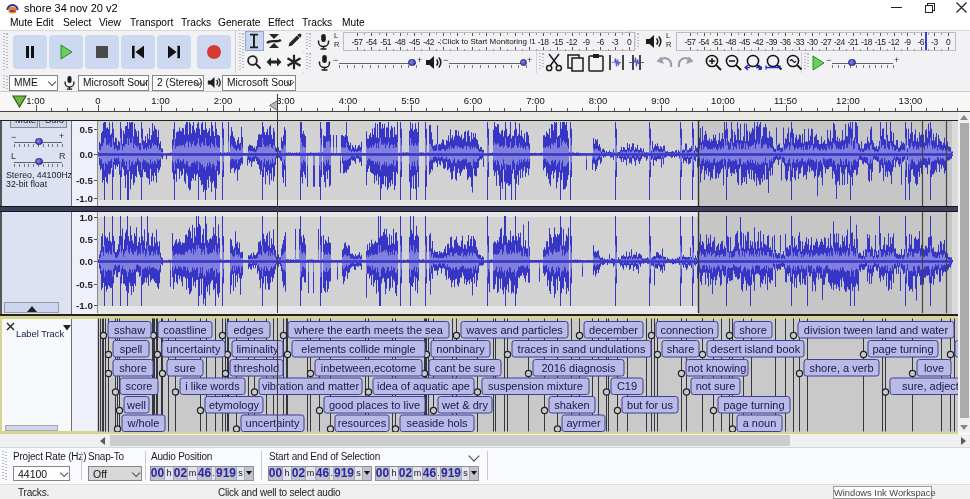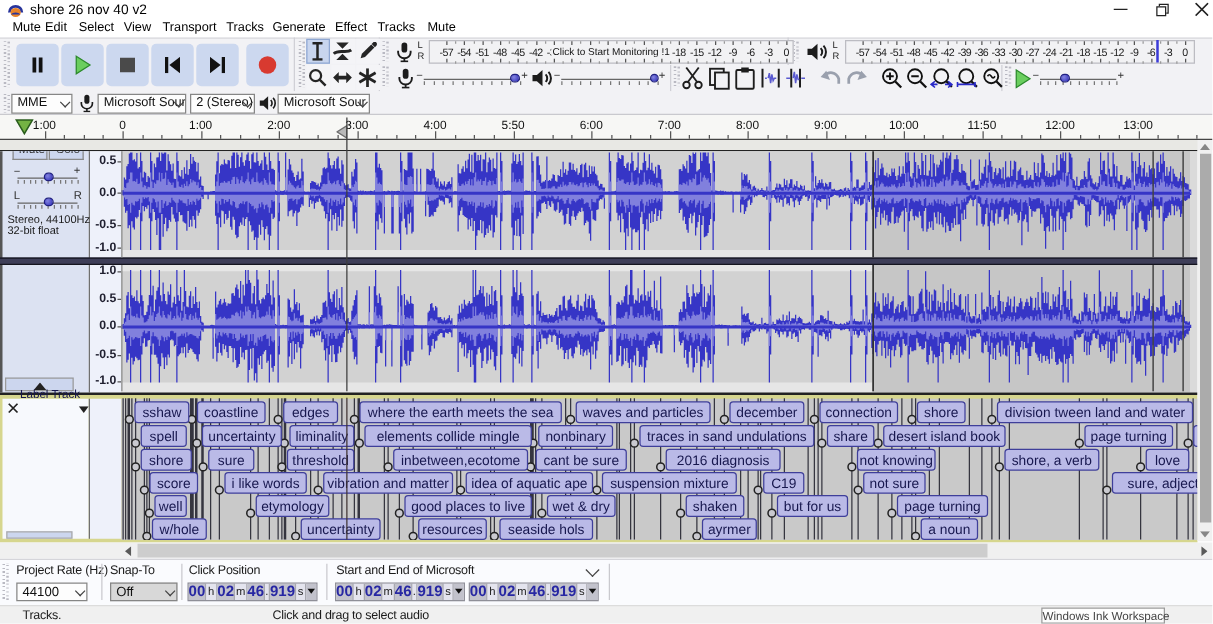--- a/index.html
+++ b/index.html
@@ -23,21 +23,21 @@
 .mtick2{position:absolute;width:1px;height:2px;background:#999}
 </style></head>
 <body>
 
 <div class="abs" style="left:0;top:0;width:970px;height:15px;background:#fff"></div>
 <svg class="abs" style="left:6px;top:2px" width="13" height="12" viewBox="0 0 13 12">
     <path d="M1.5 8 A5 5 0 0 1 11.5 8" fill="none" stroke="#27339b" stroke-width="2.2"></path>
     <ellipse cx="6.5" cy="8" rx="4.1" ry="3.6" fill="#e8832a"></ellipse>
     <path d="M2.7 9.6 A4.4 3.4 0 0 1 10.3 9.6 Z" fill="#27339b"></path>
   </svg>
-<div class="abs" style="left:24px;top:2px;font-size:11px;color:#000">shore 26 nov 40 v2</div>
+<div class="abs" style="left:24px;top:2px;font-size:11px;color:#000">shore 34 nov 20 v2</div>
 <div class="abs" style="left:891px;top:7px;width:11px;height:1.4px;background:#222"></div>
 <div class="abs" style="left:927px;top:3px;width:8px;height:8px;border:1.2px solid #222;background:#fff"></div>
 <div class="abs" style="left:925px;top:5px;width:8px;height:8px;border:1.2px solid #222;background:#fff"></div>
 <svg class="abs" style="left:956px;top:2px" width="11" height="11">
     <path d="M0.5 0.5 L10.5 10.5 M10.5 0.5 L0.5 10.5" stroke="#222" stroke-width="1.2"></path>
   </svg>
 
 <div class="abs" style="left:0;top:15px;width:970px;height:15px;background:#fff"></div>
 <div class="abs" style="left:10px;top:16.5px;font-size:10.2px;color:#000">Mute</div>
 <div class="abs" style="left:36px;top:16.5px;font-size:10.2px;color:#000">Edit</div>
@@ -663,21 +663,21 @@
 </svg>
 
 <div class="abs" style="left:0;top:316px;width:958px;height:117.5px;background:#d6d68e"></div>
 <div class="abs" style="left:2px;top:318.5px;width:68.5px;height:112.5px;background:#f7f9fd"></div>
 <div class="abs" style="left:70.5px;top:318.5px;width:1.5px;height:112.5px;background:#707070"></div>
 <div class="abs" style="left:72px;top:318.5px;width:25px;height:112.5px;background:#eef1fa"></div>
 <div class="abs" style="left:97px;top:318.5px;width:861px;height:113px;background:#c9c9c9"></div>
 <svg class="abs" style="left:6px;top:322px" width="9" height="9">
     <path d="M1 1 L8 8 M8 1 L1 8" stroke="#222" stroke-width="1.4"></path>
   </svg>
-<div class="abs" style="left:16px;top:310px;font-size:9.3px;color:#16164e">Label Track</div>
+<div class="abs" style="left:16px;top:329px;font-size:9.3px;color:#16164e">Label Track</div>
 <svg class="abs" style="left:76px;top:323px;z-index:0" width="11" height="7" viewBox="0 0 11 7"></svg>
 <svg class="abs" style="left:62.5px;top:325px" width="8" height="5.5" viewBox="0 0 9 6">
     <path d="M0 0 L9 0 L4.5 6 Z" fill="#222"></path>
   </svg>
 <div class="abs" style="left:5px;top:425px;width:53px;height:6px;background:#ccd6ee;border:1px solid #aaa"></div>
 <svg width="970" height="499" style="position:absolute;left:0;top:0">
 <g clip-path="url(#lclip)">
 <clipPath id="lclip">
         <rect x="97" y="318" width="861" height="114"></rect>
       </clipPath>
@@ -857,36 +857,36 @@
 <div class="abs" style="left:110px;top:434.5px;width:680px;height:11.5px;background:#cdcdcd"></div>
 
 <div class="abs" style="left:0;top:447px;width:970px;height:37px;background:#fafbfe;border-top:1px solid #d5d5da"></div>
 <div class="grip" style="left:2px;top:451px;height:29px"></div>
 <div class="lbl11" style="left:13px;top:450.5px">Project Rate (Hz)</div>
 <div class="combo" style="left:13px;top:465.5px;width:57px;height:15px;font-size:10.5px">44100<span class="chev"></span></div>
 <div class="sep" style="left:81px;top:451px;height:29px"></div>
 <div class="lbl11" style="left:88px;top:450.5px">Snap-To</div>
 <div class="combo" style="left:88px;top:465.5px;width:54px;height:15px;font-size:10.5px;background:#d8d8d8">Off<span class="chev"></span></div>
 <div class="sep" style="left:145px;top:451px;height:29px"></div>
-<div class="lbl11" style="left:151px;top:450.5px">Click Position</div>
+<div class="lbl11" style="left:151px;top:450.5px">Audio Position</div>
 <div class="digbox" style="left:150px;top:465.5px">
     <span class="dg" style="width:14px">00</span>
     <span class="lt" style="width:9px">h</span>
     <span class="dg" style="width:14px">02</span>
     <span class="lt" style="width:10px">m</span>
     <span class="dg" style="width:14px">46</span>
     <span class="lt" style="width:4px">.</span>
     <span class="dg" style="width:21px">919</span>
     <span class="lt" style="width:8px">s</span>
     <span style="width:8px;height:13px;display:flex;align-items:center;justify-content:center;background:#c2c2cc">
       <span style="width:0;height:0;border-left:3.5px solid transparent;border-right:3.5px solid transparent;border-top:4.5px solid #111"></span>
     </span>
   </div>
 <div class="sep" style="left:261px;top:451px;height:29px"></div>
-<div class="lbl11" style="left:269px;top:450.5px">Start and End of Microsoft</div>
+<div class="lbl11" style="left:269px;top:450.5px">Start and End of Selection</div>
 <div class="abs" style="left:470px;top:452px;width:8px;height:8px;border-right:1.4px solid #444;border-bottom:1.4px solid #444;transform:rotate(45deg)"></div>
 <div class="digbox" style="left:268px;top:465.5px">
     <span class="dg" style="width:14px">00</span>
     <span class="lt" style="width:9px">h</span>
     <span class="dg" style="width:14px">02</span>
     <span class="lt" style="width:10px">m</span>
     <span class="dg" style="width:14px">46</span>
     <span class="lt" style="width:4px">.</span>
     <span class="dg" style="width:21px">919</span>
     <span class="lt" style="width:8px">s</span>
@@ -904,14 +904,14 @@
     <span class="dg" style="width:21px">919</span>
     <span class="lt" style="width:8px">s</span>
     <span style="width:8px;height:13px;display:flex;align-items:center;justify-content:center;background:#c2c2cc">
       <span style="width:0;height:0;border-left:3.5px solid transparent;border-right:3.5px solid transparent;border-top:4.5px solid #111"></span>
     </span>
   </div>
 <div class="sep" style="left:487px;top:451px;height:29px"></div>
 
 <div class="abs" style="left:0;top:484px;width:970px;height:15px;background:#f0f0f0;border-top:1px solid #dcdcdc"></div>
 <div class="lbl11" style="left:18px;top:486.5px">Tracks.</div>
-<div class="lbl11" style="left:218px;top:486.5px">Click and drag to select audio</div>
+<div class="lbl11" style="left:218px;top:486.5px">Click and well to select audio</div>
 <div class="abs" style="left:833px;top:486px;width:99px;height:13px;background:#fdfdfd;border:1px solid #9a9a9a;font-size:9.3px;color:#444;text-align:center;line-height:12px;white-space:nowrap">Windows Ink Workspace</div>
 
 </body></html>

